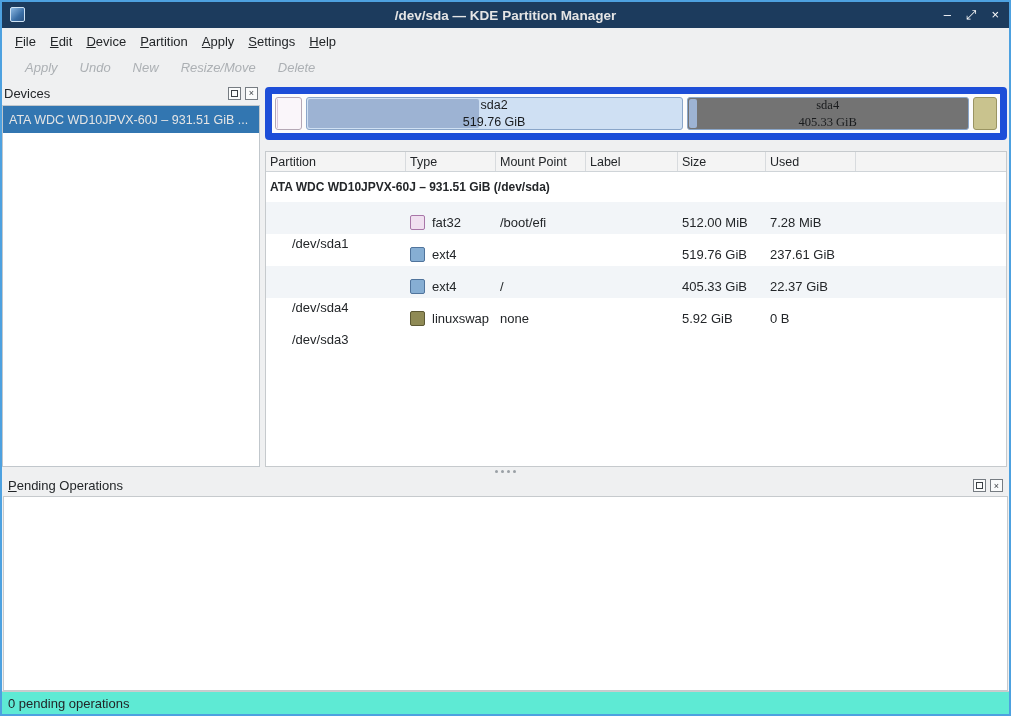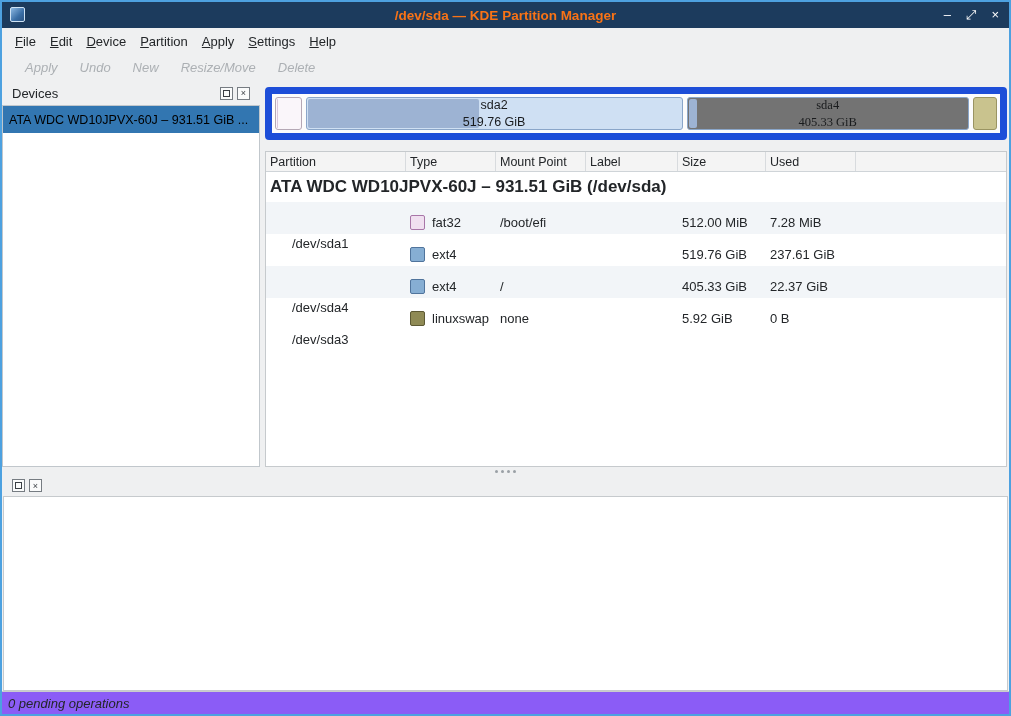--- a/index.html
+++ b/index.html
@@ -7,77 +7,77 @@
     width:1011px; height:716px; box-sizing:border-box;
     border:2px solid var(--winborder,#4da1e0);
     display:flex; flex-direction:column; background:#eff0f1;
     color:#232629; overflow:hidden;
   }
   
   .titlebar { flex:0 0 26px; background:var(--titlebar,#1c3b5d); position:relative; display:flex; align-items:center; }
   .app-icon { position:absolute; left:8px; top:5px; width:15px; height:15px; box-sizing:border-box;
     border:1px solid #cfe3f4; border-radius:2px;
     background:linear-gradient(135deg,#8db9e2 0%, #3a6ea5 60%, #2c5584 100%); }
-  .win-title { margin:0 auto; color:#f97316; font-weight:bold; font-size:13.5px; }
+  .win-title { margin:0 auto; color:#e5e5e5; font-weight:bold; font-size:13.5px; }
   .win-controls { position:absolute; right:10px; top:0; height:26px; display:flex; align-items:center; gap:15px; }
   .win-btn { color:#ffffff; font-size:13px; line-height:26px; cursor:default; }
   
   .menubar { flex:0 0 26px; display:flex; align-items:center; padding-left:6px; font-size:13px; }
   .menu-item { display:inline-block; padding:3px 7px; }
   .menu-item::first-letter { text-decoration:underline; }
   
   .toolbar { flex:0 0 27px; display:flex; align-items:center; padding-left:12px; font-size:13px; color:#acb0b4;font-style:italic; }
   .tool-btn { display:inline-block; padding:4px 11px; }
   
   .main { flex:1 1 auto; display:flex; min-height:0; padding-top:2px; }
   .dock-left { flex:0 0 258px; display:flex; flex-direction:column; min-height:0; }
-  .dock-header { flex:0 0 20px; display:flex; align-items:center; padding:0 10px; font-size:13px; }
+  .dock-header { flex:0 0 20px; display:flex; align-items:center; padding:0 2px; font-size:13px; }
   .dock-title { flex:1; display:inline-block; }
   .dock-btn { width:13px; height:13px; box-sizing:border-box; border:1px solid #6e7competent?; }
   .dock-btn { width:13px; height:13px; box-sizing:border-box; border:1px solid #767c82; background:#fafbfb;
     margin-left:4px; display:flex; align-items:center; justify-content:center; font-size:9px; color:#3a3f44; }
   .dock-btn.float::before { content:""; width:5px; height:5px; border:1px solid #3a3f44; }
   .device-list { flex:1 1 auto; margin-top:2px; background:#ffffff; border:1px solid #c1c7cc; overflow:hidden; }
   .device-item { height:27px; display:flex; align-items:center; padding:0 6px;
-    background:var(--selection,#3276b1); color:#000000; font-size:12.5px; white-space:nowrap; overflow:hidden; }
+    background:var(--selection,#3276b1); color:#e5e5e5; font-size:12.5px; white-space:nowrap; overflow:hidden; }
   
   .panel-right { flex:1 1 auto; display:flex; flex-direction:column; margin-left:3px; min-width:0; min-height:0; }
   .bar-wrap { flex:0 0 60px; box-sizing:border-box; padding:4px 2px 0 2px; }
   .pbar { height:53px; box-sizing:border-box; border:7px solid #1d4ed8; border-radius:4px; background:#fcfcfc;
     display:flex; gap:4px; padding:3px; }
   .pseg { position:relative; box-sizing:border-box; border:1px solid #999; border-radius:3px;
     display:flex; align-items:center; justify-content:center; flex:0 0 auto; overflow:hidden; }
   .pused { position:absolute; left:1px; top:1px; bottom:1px; border-radius:2px; }
   .plabel { position:relative; z-index:1; text-align:center; font-size:12.5px; line-height:1.3; color:#191b1d; }
   
   .table-wrap { flex:1 1 auto; margin:8px 2px 0 2px; background:#ffffff; border:1px solid #c6cacd;
     display:flex; flex-direction:column; min-height:0; overflow:hidden; }
   .thead { flex:0 0 19px; display:grid; grid-template-columns:140px 90px 90px 92px 88px 90px 1fr;
     background:#f4f4f4; border-bottom:1px solid #cfd4d8; font-size:12.5px; }
   .th { padding:0 4px; border-right:1px solid #d8dbde; display:flex; align-items:center; height:100%; box-sizing:border-box; }
   .th-filler { border-right:none; }
-  .group-row { height:30px; display:flex; align-items:center; font-weight:bold; font-size:17px; padding-left:4px; }
+  .group-row { height:30px; display:flex; align-items:center; font-weight:bold; font-size:12px; padding-left:4px; }
   .trow { height:32px; display:grid; grid-template-columns:140px 90px 90px 92px 88px 90px 1fr; align-items:center; font-size:13px; }
   .trow.alt { background:#f2f5f8; }
   .td { padding:0 4px; white-space:nowrap; overflow:hidden; }
   .td-partition { padding-left:26px;margin-top:41px; }
   .td-type { display:flex; align-items:center; gap:7px; }
   .swatch { width:15px; height:15px; flex:0 0 15px; box-sizing:border-box; border:1px solid #555; border-radius:2px; }
   
   .splitter { flex:0 0 9px; display:flex; align-items:center; justify-content:center; }
   .grip { display:flex; gap:3px; }
   .grip i { width:3px; height:3px; border-radius:50%; background:#9aa0a6; }
   
   .pending-header { flex:0 0 19px; display:flex; align-items:center; padding:0 6px; font-size:13px; }
   .pending-title { flex:1; display:inline-block; }
   .pending-title::first-letter { text-decoration:underline; }
   .pending-body { flex:0 0 193px; background:#ffffff; border:1px solid #c6cacd; margin:1px 1px 0 1px; }
   
   .statusbar { flex:0 0 22px; display:flex; align-items:center; padding:0 6px; font-size:13px;
-    border-top:1px solid #cacccd; background:#8b5cf6;font-style:italic; }
+    border-top:1px solid #cacccd; background:#5eead4; }
 </style>
 </head>
 <body>
 
 <div class="window">
 
   <div class="titlebar">
     <span class="app-icon"></span>
     <span class="win-title">/dev/sda — KDE Partition Manager</span>
     <span class="win-controls">
@@ -224,20 +224,21 @@
   <div class="splitter">
     <span class="grip">
         <i></i>
         <i></i>
         <i></i>
         <i></i>
       </span>
   </div>
 
   <div class="pending-header">
+    <span class="pending-title">Pending Operations</span>
     <span class="dock-btn float"></span>
     <span class="dock-btn">×</span>
   </div>
   <div class="pending-body"></div>
 
   <div class="statusbar">
     <span>0 pending operations</span>
   </div>
 
 </div>

